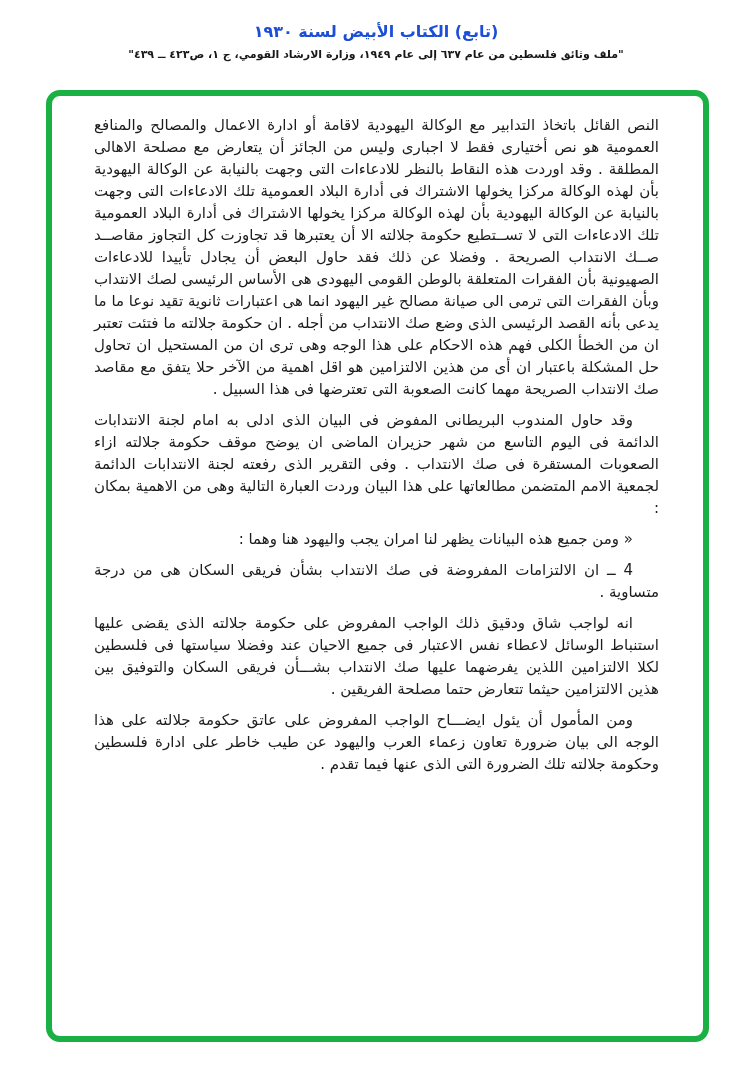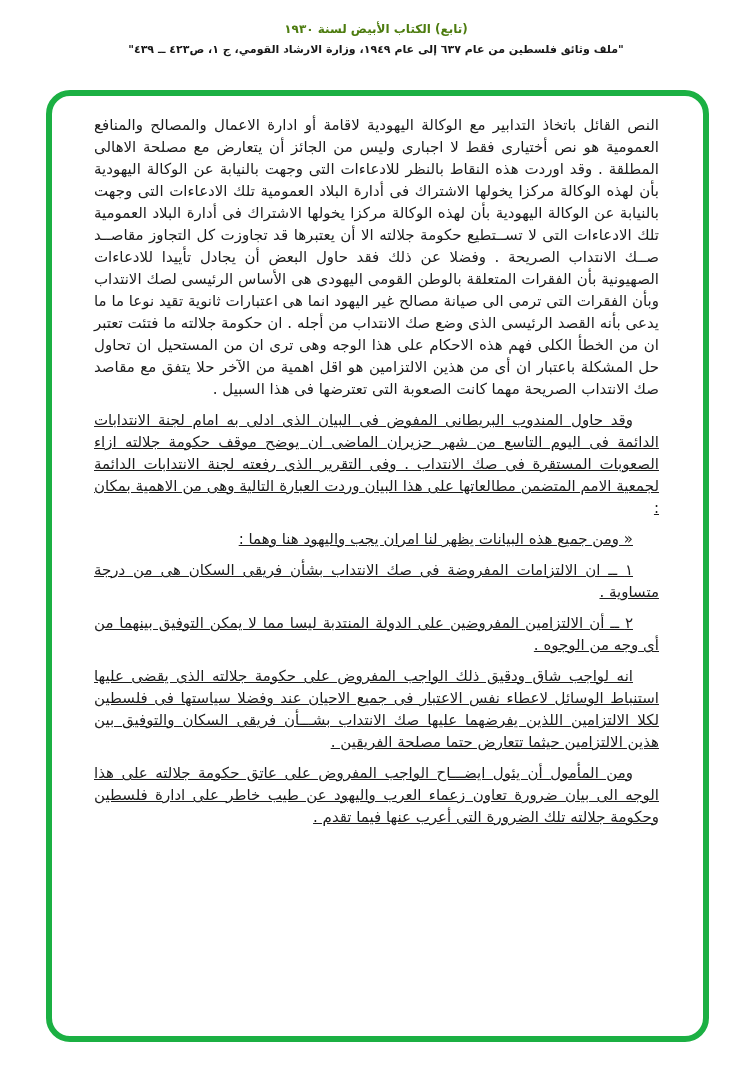--- a/index.html
+++ b/index.html
@@ -19,72 +19,71 @@
     width:752px;height:1078px;
     background:var(--paper);
     overflow:hidden;
   }
   .header{
     text-align:center;
     padding-top:22px;
     direction:rtl;
   }
   .title{
-    font-size:12px;
+    font-size:16px;
     font-weight:bold;
-    color:#4d7c0f;
+    color:#1d4ed8;
     letter-spacing:0;
     margin:0;
   }
   .subtitle{
     margin-top:7px;
     font-size:11px;
     font-weight:bold;
     color:#181818;
   }
   .green-box{
     position:absolute;
     left:46px;
     top:90px;
     width:663px;
     height:952px;
     box-sizing:border-box;
     border:6px solid var(--green);
-    border-radius:24px;
+    border-radius:14px;
     background:var(--paper);
     overflow:hidden;
   }
   .text-body{
     direction:rtl;
     box-sizing:border-box;
     padding:18px 44px 0 42px;
     color:var(--ink);
     font-size:15px;
     line-height:22px;
     text-align:justify;
   }
   .para{
     margin:0 0 9px 0;
   }
   .para.flush{ text-indent:0; }
-  .para.indent{ text-indent:26px;text-decoration:underline; }
+  .para.indent{ text-indent:26px; }
 </style>
 </head>
 <body>
 
 <div class="page">
   <div class="header">
     <h1 class="title">(تابع) الكتاب الأبيض لسنة ١٩٣٠</h1>
     <div class="subtitle">"ملف وثائق فلسطين من عام ٦٣٧ إلى عام ١٩٤٩، وزارة الارشاد القومي، ج ١، ص٤٢٣ ــ ٤٣٩"</div>
   </div>
 
   <div class="green-box">
     <div class="text-body">
         <p class="para flush">النص القائل باتخاذ التدابير مع الوكالة اليهودية لاقامة أو ادارة الاعمال والمصالح والمنافع العمومية هو نص أختيارى فقط لا اجبارى وليس من الجائز أن يتعارض مع مصلحة الاهالى المطلقة . وقد اوردت هذه النقاط بالنظر للادعاءات التى وجهت بالنيابة عن الوكالة اليهودية بأن لهذه الوكالة مركزا يخولها الاشتراك فى أدارة البلاد العمومية تلك الادعاءات التى وجهت بالنيابة عن الوكالة اليهودية بأن لهذه الوكالة مركزا يخولها الاشتراك فى أدارة البلاد العمومية تلك الادعاءات التى لا تســتطيع حكومة جلالته الا أن يعتبرها قد تجاوزت كل التجاوز مقاصــد صــك الانتداب الصريحة . وفضلا عن ذلك فقد حاول البعض أن يجادل تأييدا للادعاءات الصهيونية بأن الفقرات المتعلقة بالوطن القومى اليهودى هى الأساس الرئيسى لصك الانتداب وبأن الفقرات التى ترمى الى صيانة مصالح غير اليهود انما هى اعتبارات ثانوية تقيد نوعا ما ما يدعى بأنه القصد الرئيسى الذى وضع صك الانتداب من أجله . ان حكومة جلالته ما فتئت تعتبر ان من الخطأ الكلى فهم هذه الاحكام على هذا الوجه وهى ترى ان من المستحيل ان تحاول حل المشكلة باعتبار ان أى من هذين الالتزامين هو اقل اهمية من الآخر حلا يتفق مع مقاصد صك الانتداب الصريحة مهما كانت الصعوبة التى تعترضها فى هذا السبيل .</p>
         <p class="para indent">وقد حاول المندوب البريطانى المفوض فى البيان الذى ادلى به امام لجنة الانتدابات الدائمة فى اليوم التاسع من شهر حزيران الماضى ان يوضح موقف حكومة جلالته ازاء الصعوبات المستقرة فى صك الانتداب . وفى التقرير الذى رفعته لجنة الانتدابات الدائمة لجمعية الامم المتضمن مطالعاتها على هذا البيان وردت العبارة التالية وهى من الاهمية بمكان :</p>
         <p class="para indent">« ومن جميع هذه البيانات يظهر لنا امران يجب واليهود هنا وهما :</p>
-        <p class="para indent">١ ــ ان الالتزامات المفروضة فى صك الانتداب بشأن فريقى السكان هى من درجة متساوية .</p>
-        <p class="para indent">٢ ــ أن الالتزامين المفروضين على الدولة المنتدبة ليسا مما لا يمكن التوفيق بينهما من أى وجه من الوجوه .</p>
+        <p class="para indent">4 ــ ان الالتزامات المفروضة فى صك الانتداب بشأن فريقى السكان هى من درجة متساوية .</p>
         <p class="para indent">انه لواجب شاق ودقيق ذلك الواجب المفروض على حكومة جلالته الذى يقضى عليها استنباط الوسائل لاعطاء نفس الاعتبار فى جميع الاحيان عند وفضلا سياستها فى فلسطين لكلا الالتزامين اللذين يفرضهما عليها صك الانتداب بشـــأن فريقى السكان والتوفيق بين هذين الالتزامين حيثما تتعارض حتما مصلحة الفريقين .</p>
-        <p class="para indent">ومن المأمول أن يئول ايضـــاح الواجب المفروض على عاتق حكومة جلالته على هذا الوجه الى بيان ضرورة تعاون زعماء العرب واليهود عن طيب خاطر على ادارة فلسطين وحكومة جلالته تلك الضرورة التى أعرب عنها فيما تقدم .</p>
+        <p class="para indent">ومن المأمول أن يئول ايضـــاح الواجب المفروض على عاتق حكومة جلالته على هذا الوجه الى بيان ضرورة تعاون زعماء العرب واليهود عن طيب خاطر على ادارة فلسطين وحكومة جلالته تلك الضرورة التى الذى عنها فيما تقدم .</p>
       </div>
   </div>
 </div>
 
 </body></html>

